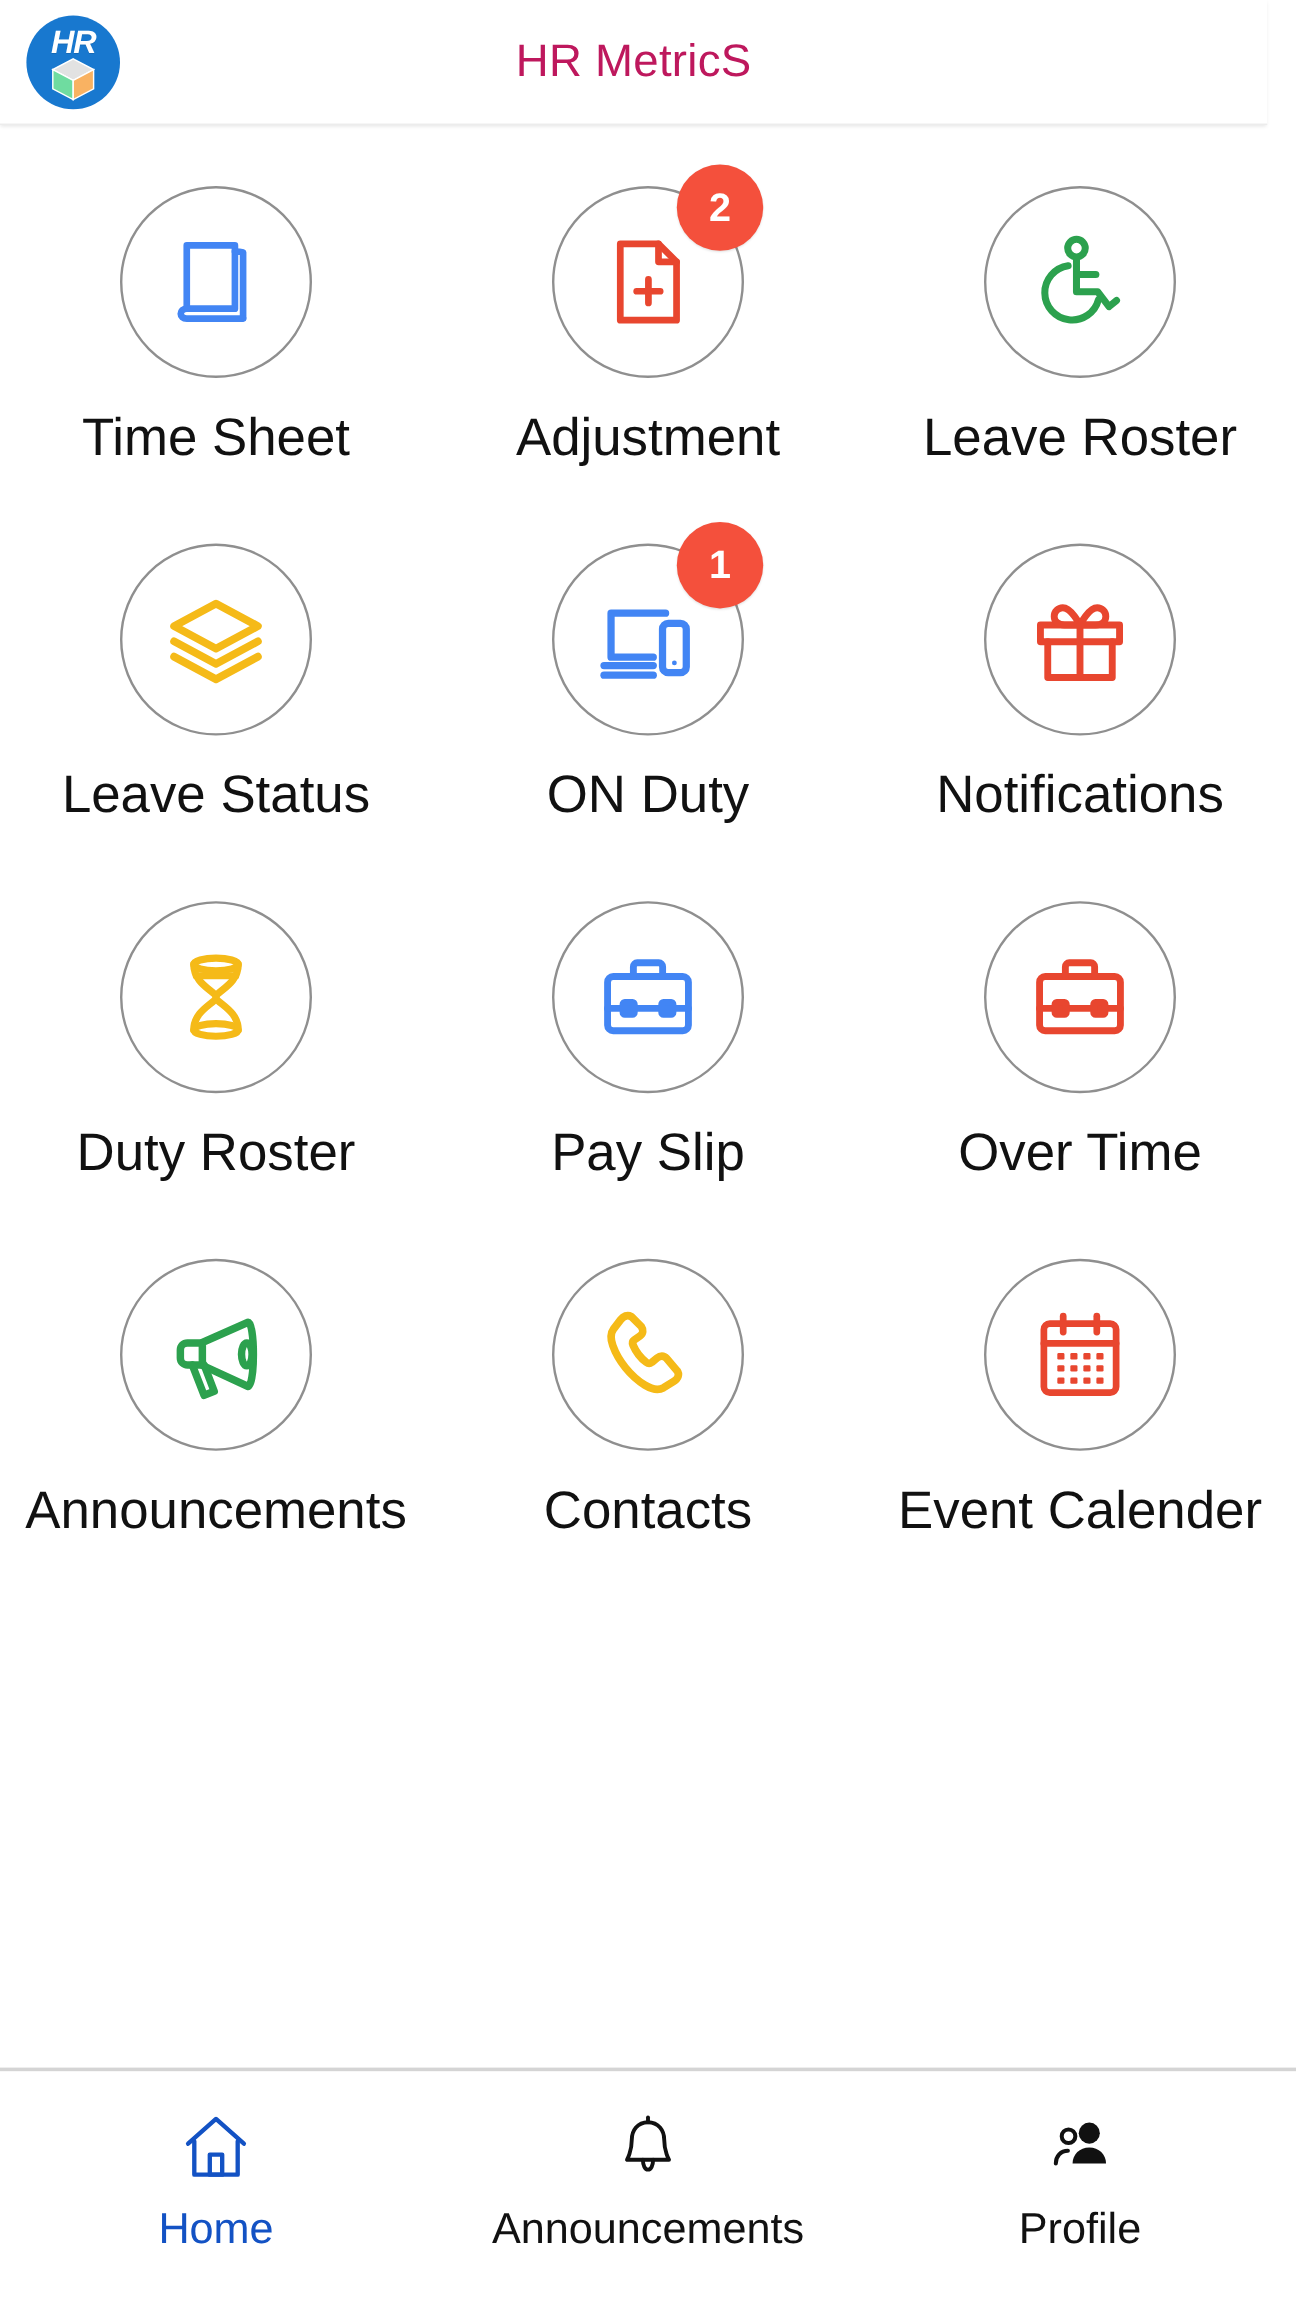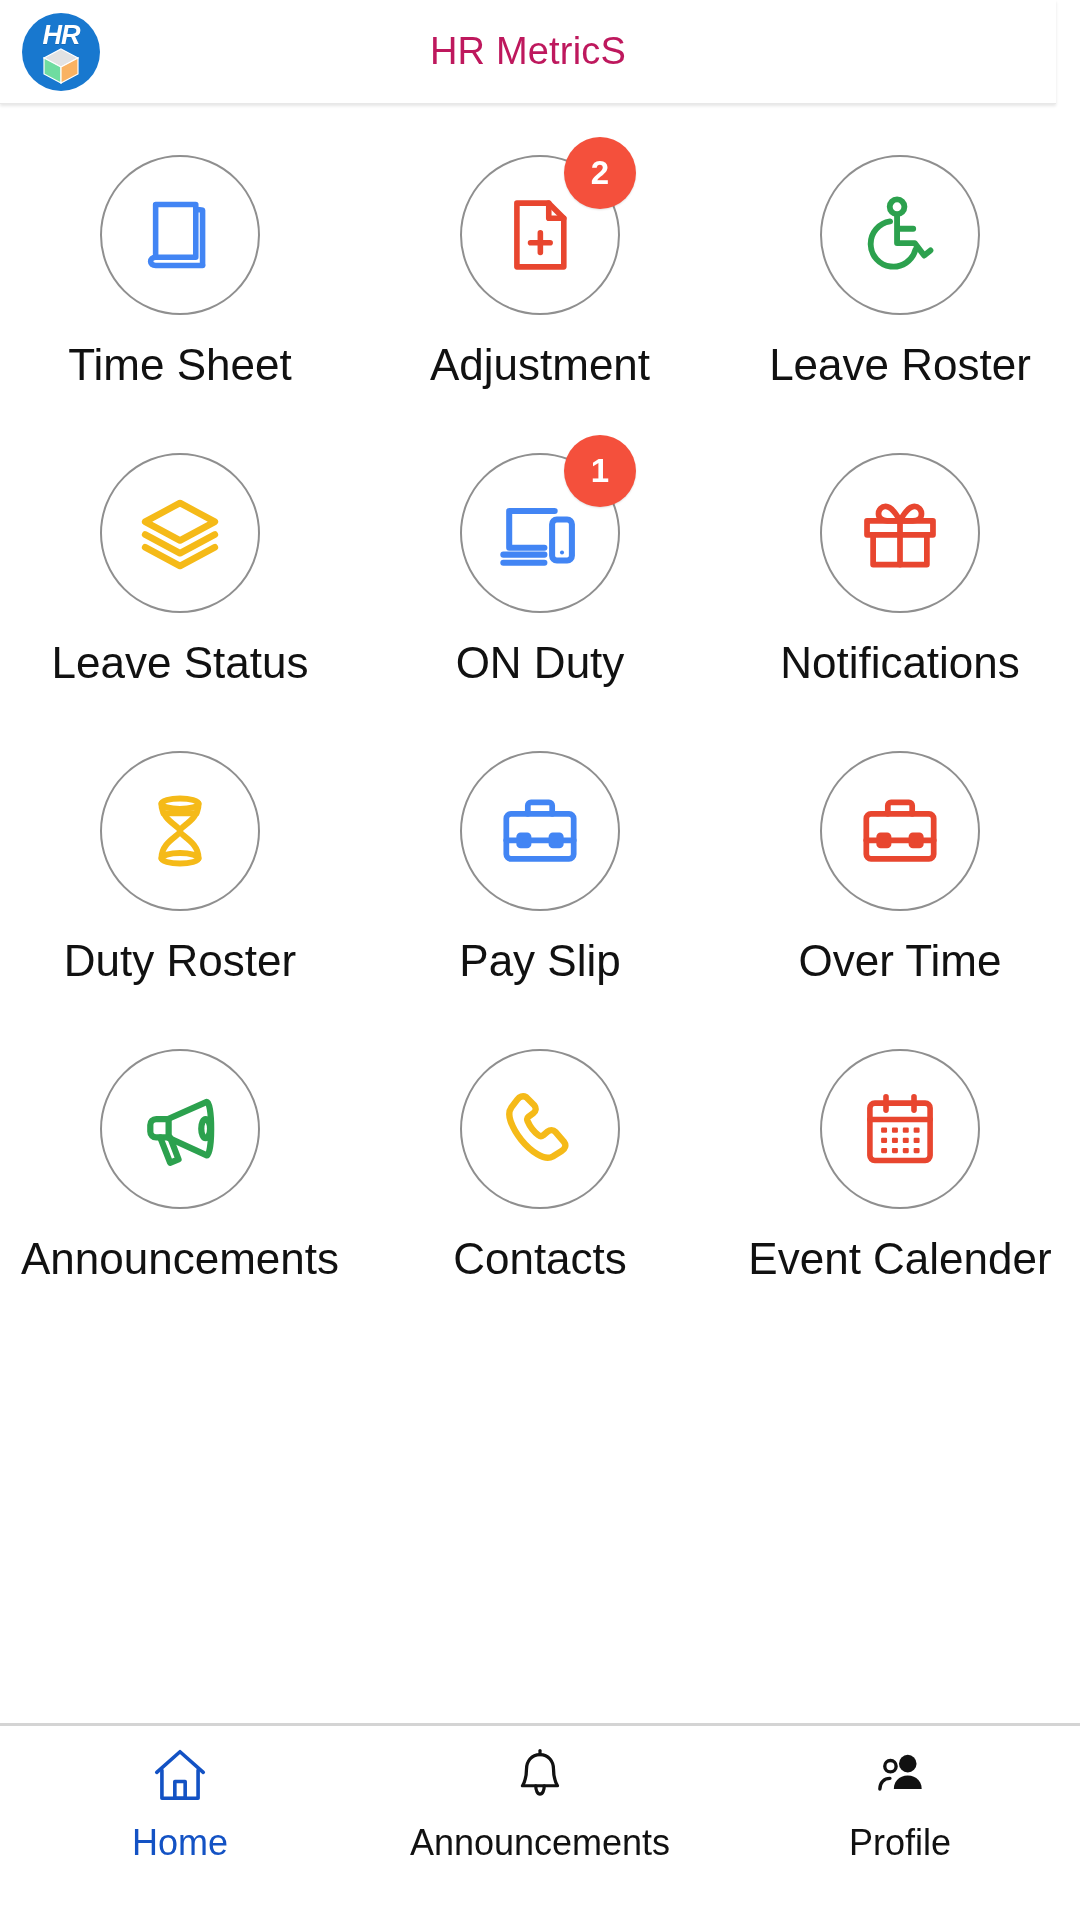--- a/index.html
+++ b/index.html
@@ -86,21 +86,21 @@
   .bottom-nav {
     position:absolute; left:0; bottom:0;
     width:1080px; height:197px;
     background:#ffffff;
     border-top:3px solid #d4d4d4;
     display:flex;
   }
   .nav-item {
     flex:1; display:flex; flex-direction:column;
     align-items:center; justify-content:flex-start;
-    padding-top:16px; cursor:pointer;
+    padding-top:30px; cursor:pointer;
   }
   .nav-icon { height:66px; display:flex; align-items:center; justify-content:center; }
   .nav-label { margin-top:14px; font-size:36px; color:#111111; font-weight:400; }
   .nav-item.active .nav-label { color:#1352c4; }
 </style>
 </head>
 <body>
 
 <div class="header">
   <div class="logo">

